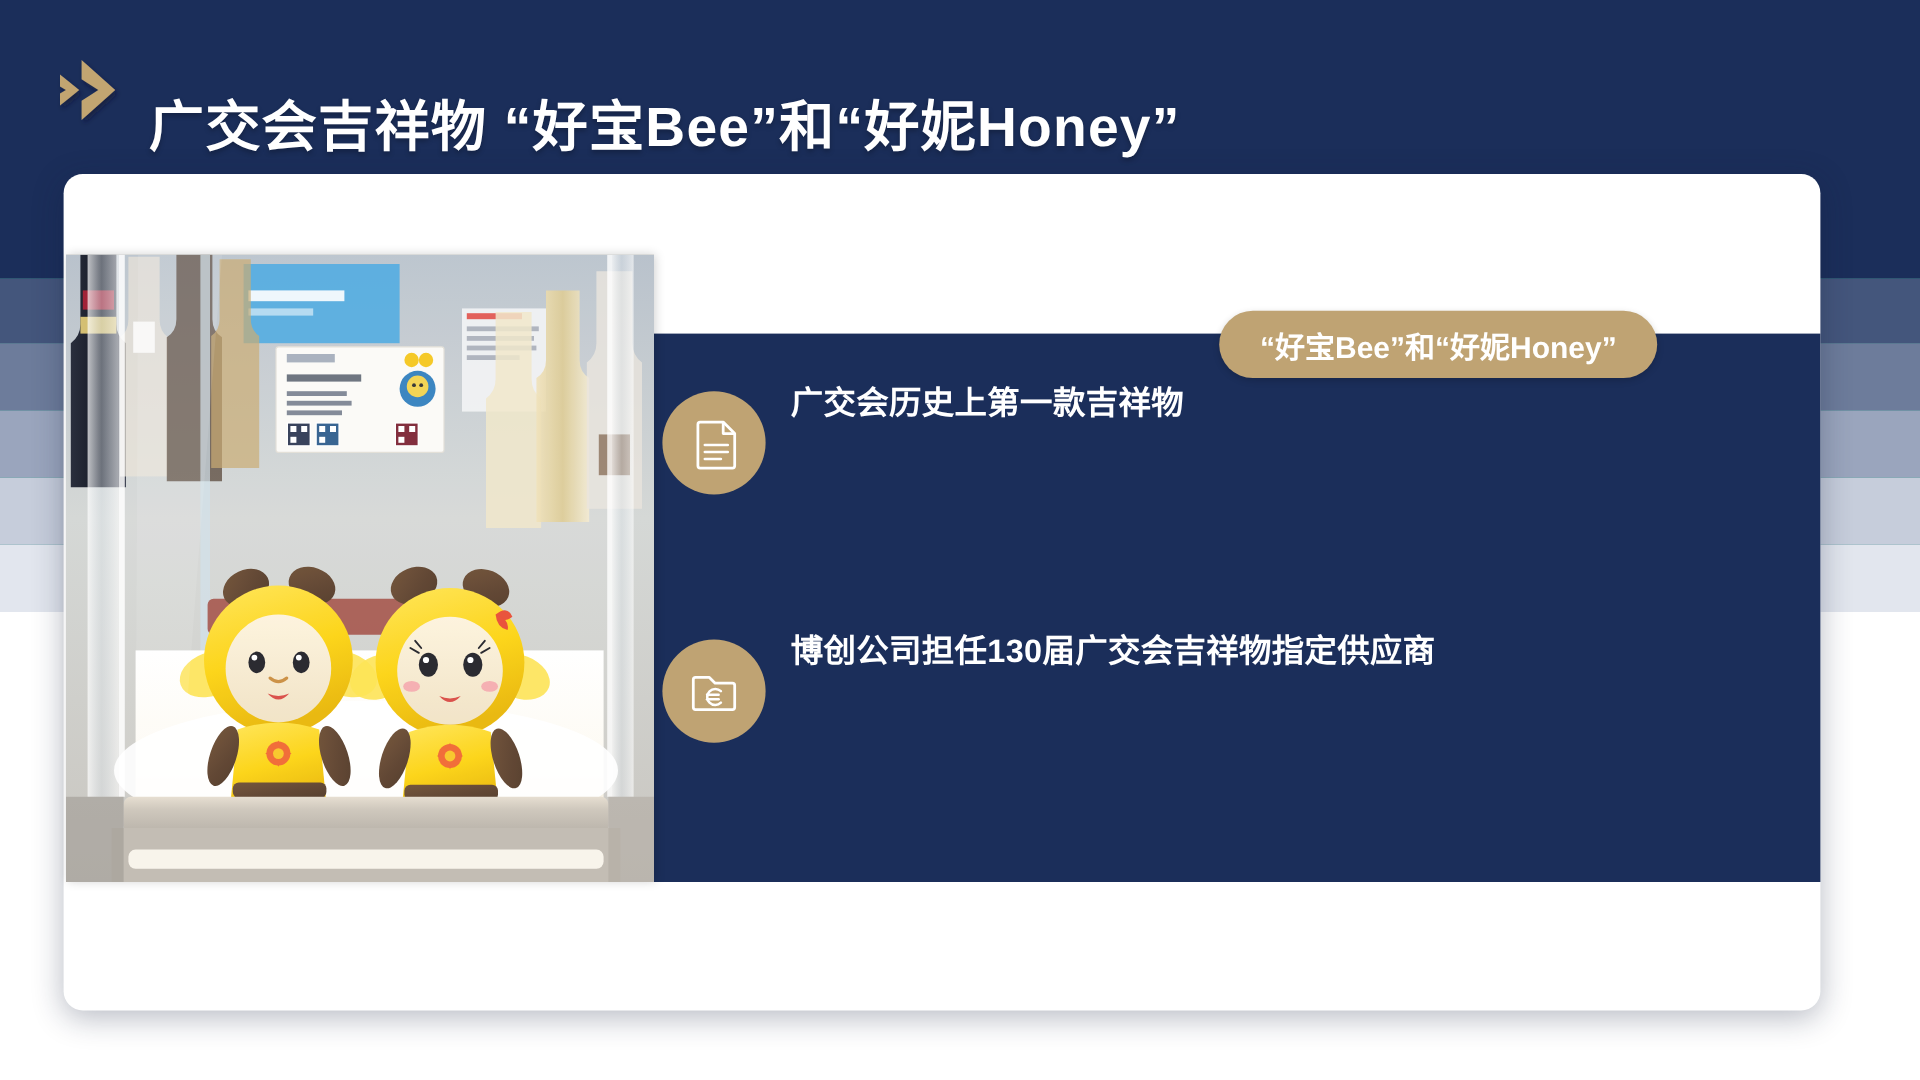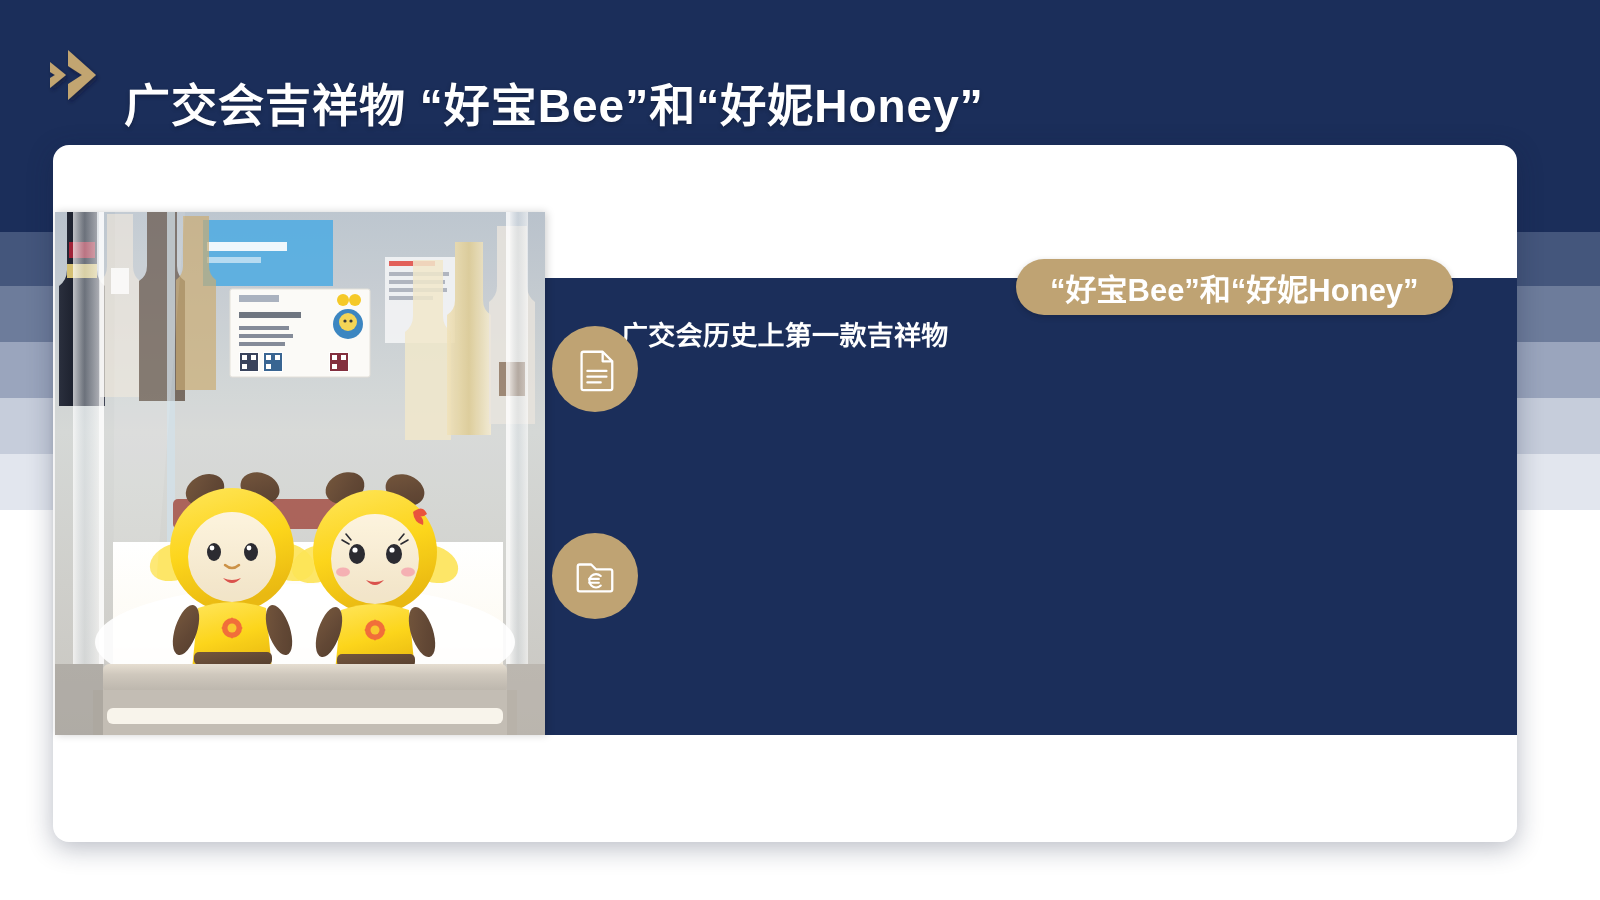--- a/index.html
+++ b/index.html
@@ -118,21 +118,21 @@
   .badge {
     position: absolute;
     left: 1016px;
     top: 259px;
     height: 56px;
     padding: 0 34px;
     border-radius: 28px;
     background: #bfa濃;
     background: #bfa373;
     color: #ffffff;
-    font-size: 31px;
+    font-size: 25px;
     font-weight: bold;
     display: flex;
     align-items: center;
     justify-content: center;
     white-space: nowrap;
     z-index: 6;
     box-shadow: 0 2px 6px rgba(0,0,0,0.18);
   }
 
   
@@ -150,21 +150,21 @@
     top: 8px;
     width: 86px;
     height: 86px;
     border-radius: 50%;
     background: #bfa373;
     display: flex;
     align-items: center;
     justify-content: center;
   }
   .sec-body {
-    margin-left: 69px;
+    margin-left: 107px;
   }
   .sec-head {
     font-size: 27px;
     font-weight: bold;
     color: #ffffff;
     line-height: 36px;
     margin: 0 0 10px 0;
     white-space: nowrap;
     letter-spacing: 0.3px;
   }
@@ -439,16 +439,17 @@
   <div class="section sec-2">
     <span class="sec-icon">
       <svg viewBox="0 0 48 48" width="46" height="46" aria-hidden="true">
         <path d="M6 14 a2 2 0 0 1 2 -2 h12 l5 5 h15 a2 2 0 0 1 2 2 v19 a2 2 0 0 1 -2 2 H8 a2 2 0 0 1 -2 -2 z" fill="none" stroke="#ffffff" stroke-width="2.4" stroke-linejoin="round"></path>
         <path d="M30 24 a7 7 0 1 0 0 10" fill="none" stroke="#ffffff" stroke-width="2.2" stroke-linecap="round"></path>
         <line x1="18" y1="27" x2="28" y2="27" stroke="#ffffff" stroke-width="2.2" stroke-linecap="round"></line>
         <line x1="18" y1="31" x2="28" y2="31" stroke="#ffffff" stroke-width="2.2" stroke-linecap="round"></line>
       </svg>
     </span>
     <div class="sec-body">
+      <h2 class="sec-head">博创公司担任130届广交会吉祥物指定供应商</h2>
     </div>
   </div>
 
 </div>
 
 </body></html>

